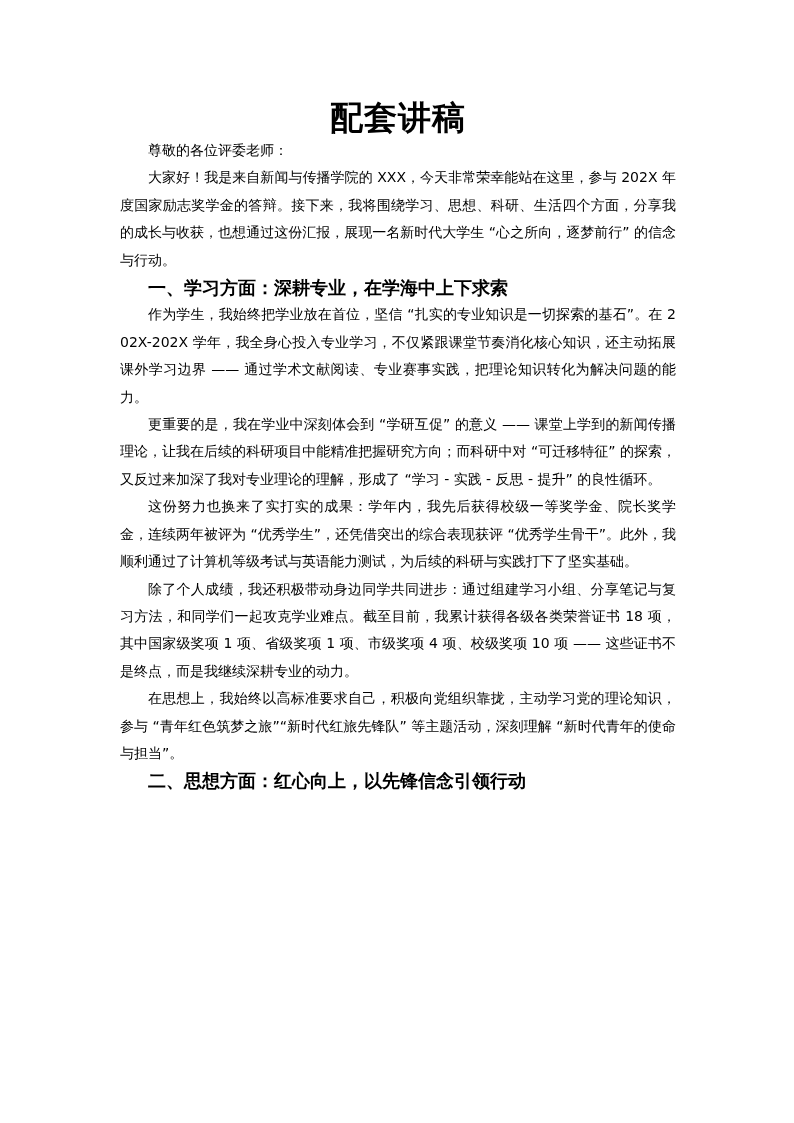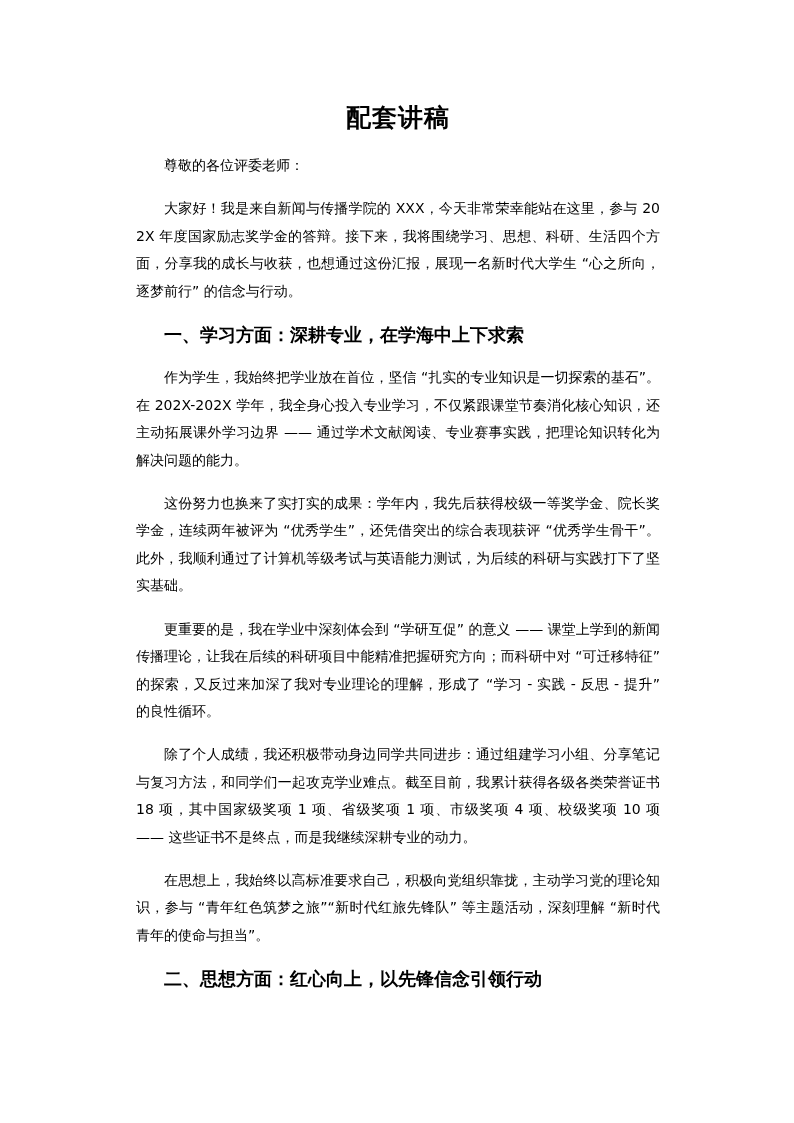--- a/index.html
+++ b/index.html
@@ -18,29 +18,29 @@
     .page {
       position: absolute;
       left: 120px;
       top: 100px;
       width: 556px;
     }
     .title {
       text-align: center;
       font-family: "DejaVu Serif", "Liberation Serif", serif;
       font-weight: bold;
-      font-size: 25px;
+      font-size: 33px;
       line-height: 36px;
       margin: 0 0 1px 0;
       letter-spacing: 1px;
     }
     .p {
       font-size: 14px;
       line-height: 27.4px;
-      margin: 16px;
+      margin: 0;
       text-align: justify;
       text-align-last: left;
       word-break: break-all;
     }
     .indent { text-indent: 28px; }
     .heading {
       font-family: "DejaVu Serif", "Liberation Serif", serif;
       font-weight: bold;
       font-size: 18px;
     }
@@ -49,19 +49,19 @@
 <body>
 
 <div class="page">
   <h1 class="title">配套讲稿</h1>
 
   <p class="p indent">尊敬的各位评委老师：</p>
   <p class="p indent">大家好！我是来自新闻与传播学院的 XXX，今天非常荣幸能站在这里，参与 202X 年度国家励志奖学金的答辩。接下来，我将围绕学习、思想、科研、生活四个方面，分享我的成长与收获，也想通过这份汇报，展现一名新时代大学生 “心之所向，逐梦前行” 的信念与行动。</p>
 
   <p class="p indent heading">一、学习方面：深耕专业，在学海中上下求索</p>
   <p class="p indent">作为学生，我始终把学业放在首位，坚信 “扎实的专业知识是一切探索的基石”。在 202X-202X 学年，我全身心投入专业学习，不仅紧跟课堂节奏消化核心知识，还主动拓展课外学习边界 —— 通过学术文献阅读、专业赛事实践，把理论知识转化为解决问题的能力。</p>
+  <p class="p indent">更重要的是，我在学业中深刻体会到 “学研互促” 的意义 —— 课堂上学到的新闻传播理论，让我在后续的科研项目中能精准把握研究方向；而科研中对 “可迁移特征” 的探索，又反过来加深了我对专业理论的理解，形成了 “学习 - 实践 - 反思 - 提升” 的良性循环。</p>
   <p class="p indent">这份努力也换来了实打实的成果：学年内，我先后获得校级一等奖学金、院长奖学金，连续两年被评为 “优秀学生”，还凭借突出的综合表现获评 “优秀学生骨干”。此外，我顺利通过了计算机等级考试与英语能力测试，为后续的科研与实践打下了坚实基础。</p>
-  <p class="p indent">更重要的是，我在学业中深刻体会到 “学研互促” 的意义 —— 课堂上学到的新闻传播理论，让我在后续的科研项目中能精准把握研究方向；而科研中对 “可迁移特征” 的探索，又反过来加深了我对专业理论的理解，形成了 “学习 - 实践 - 反思 - 提升” 的良性循环。</p>
   <p class="p indent">除了个人成绩，我还积极带动身边同学共同进步：通过组建学习小组、分享笔记与复习方法，和同学们一起攻克学业难点。截至目前，我累计获得各级各类荣誉证书 18 项，其中国家级奖项 1 项、省级奖项 1 项、市级奖项 4 项、校级奖项 10 项 —— 这些证书不是终点，而是我继续深耕专业的动力。</p>
 
   <p class="p indent">在思想上，我始终以高标准要求自己，积极向党组织靠拢，主动学习党的理论知识，参与 “青年红色筑梦之旅”“新时代红旅先锋队” 等主题活动，深刻理解 “新时代青年的使命与担当”。</p>
   <p class="p indent heading">二、思想方面：红心向上，以先锋信念引领行动</p>
 </div>
 
 </body></html>

